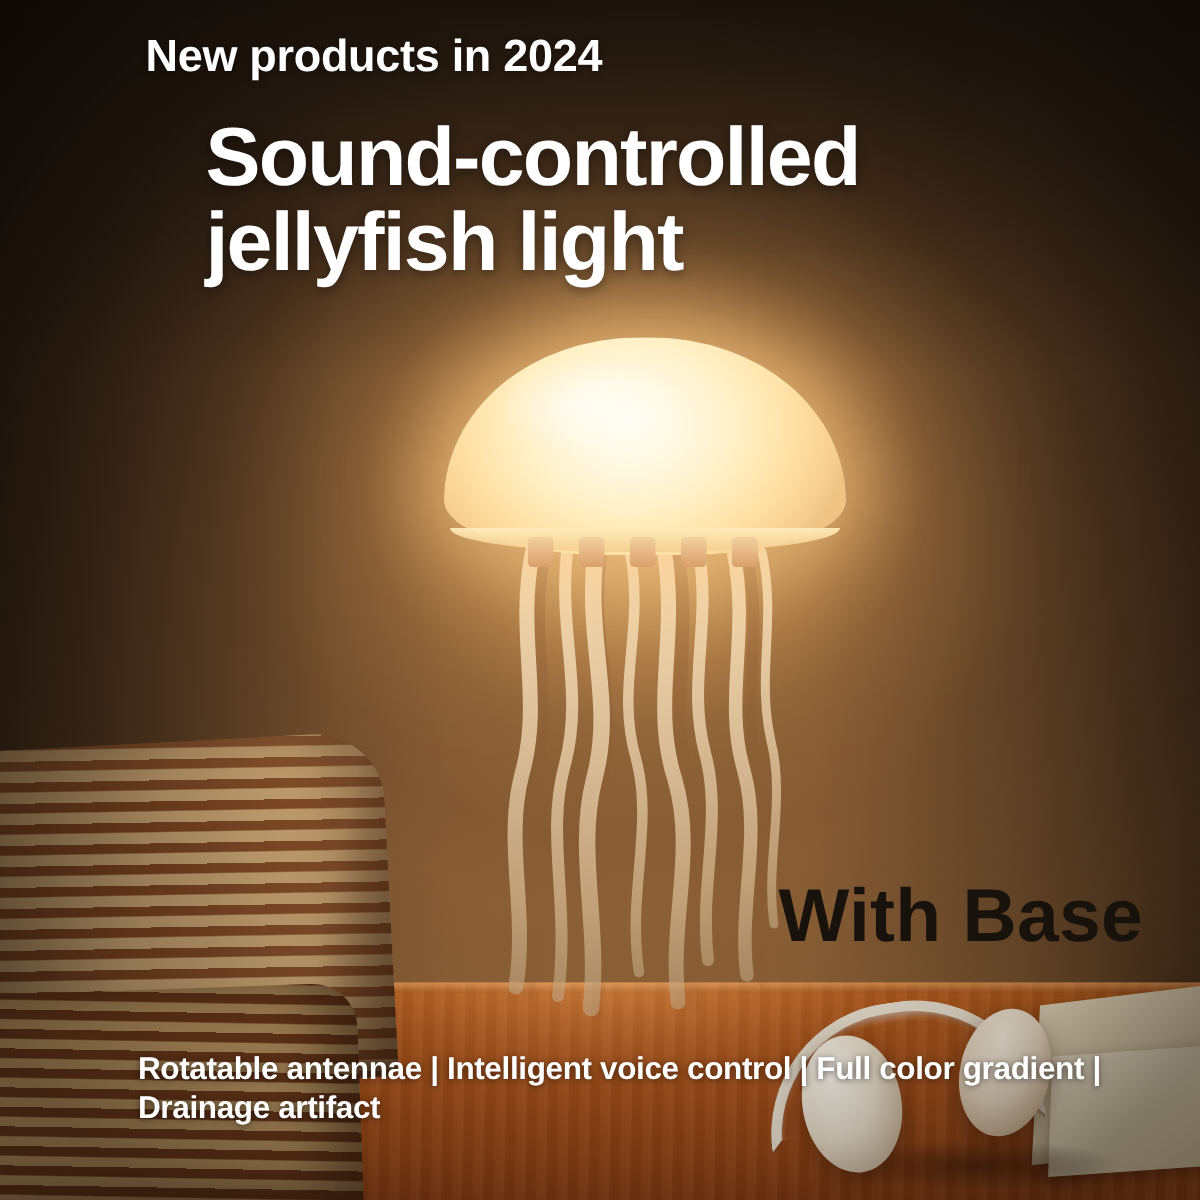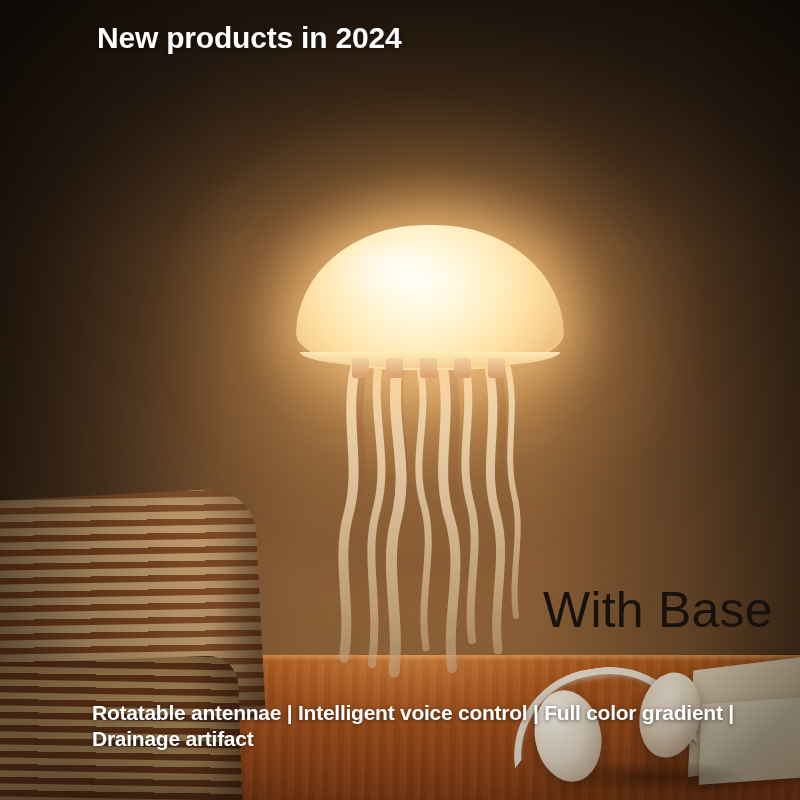--- a/index.html
+++ b/index.html
@@ -263,25 +263,24 @@
     color: #ffffff;
     line-height: 1.03;
     letter-spacing: -1.2px;
     text-shadow: 0 2px 8px rgba(0,0,0,0.40);
     white-space: pre-line;
   }
   .with-base {
     position: absolute;
     left: 519px; top: 581px;
     font-size: 50px;
-    font-weight: normal;
+    font-weight: bold;
     color: #18120c;
     letter-spacing: 0.2px;
     white-space: nowrap;
-    margin-left: 24px;
   }
   .features {
     position: absolute;
     left: 92px; top: 700px;
     width: 660px;
     font-size: 21px;
     font-weight: bold;
     color: #ffffff;
     line-height: 1.22;
     letter-spacing: -0.25px;
@@ -367,16 +366,18 @@
   <div class="notebook2"></div>
   <div class="hp-shadow"></div>
   <div class="hp-band-shadow"></div>
   <div class="hp-band"></div>
   <div class="hp-cup-left"></div>
   <div class="hp-cup-right"></div>
 
   <div class="vignette"></div>
 
   <div class="eyebrow">New products in 2024</div>
+  <div class="headline">Sound-controlled
+jellyfish light</div>
   <div class="with-base">With Base</div>
   <div class="features">Rotatable antennae | Intelligent voice control | Full color gradient | Drainage artifact</div>
 
 </div>
 
 </body></html>

